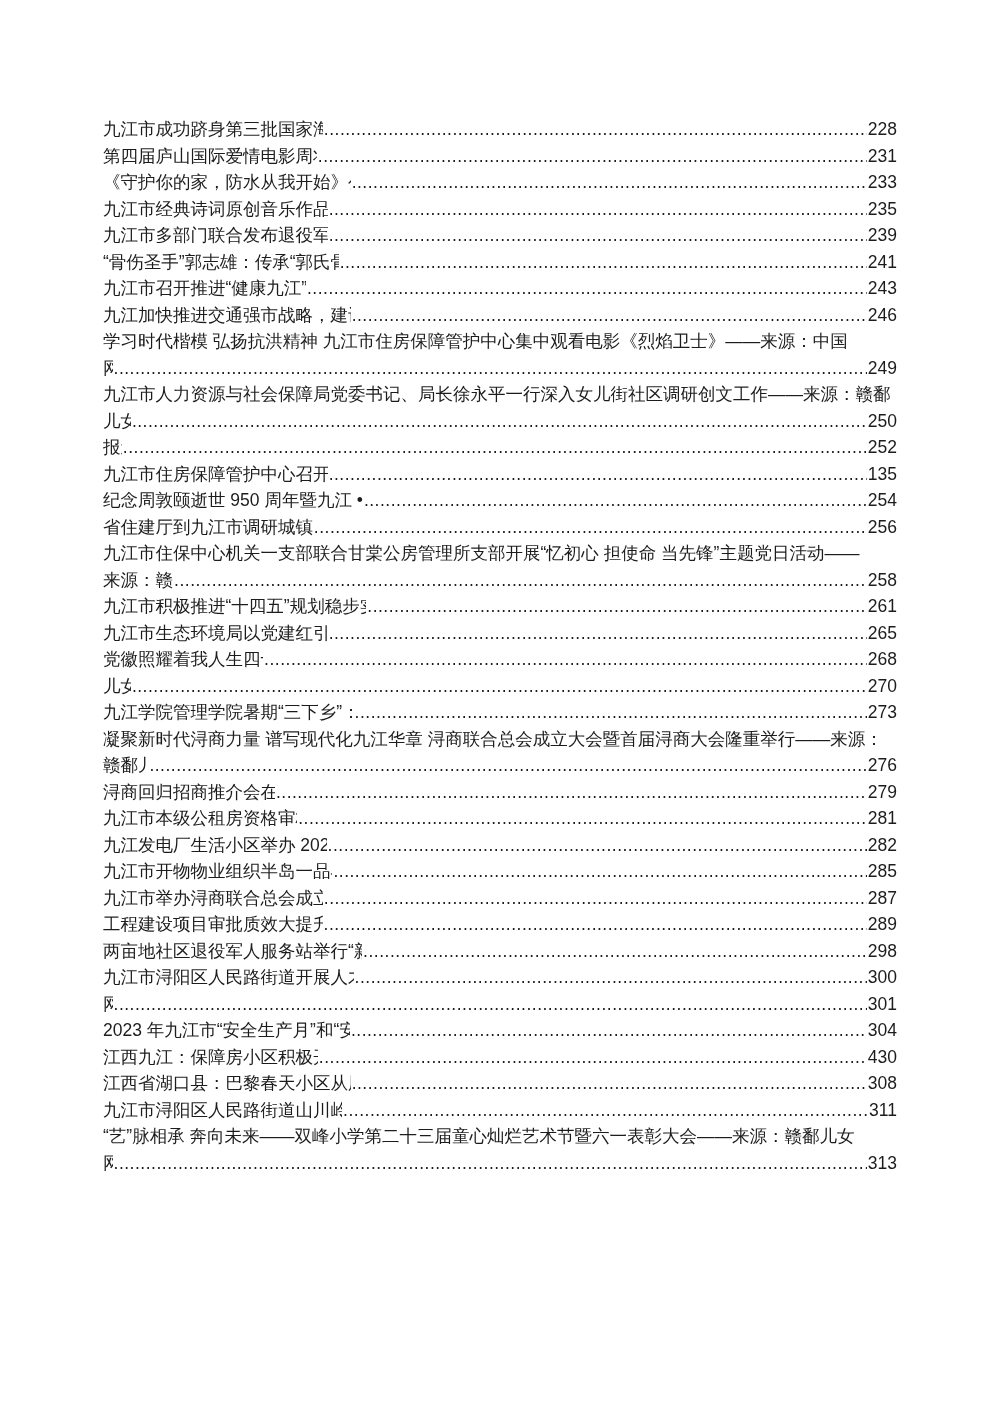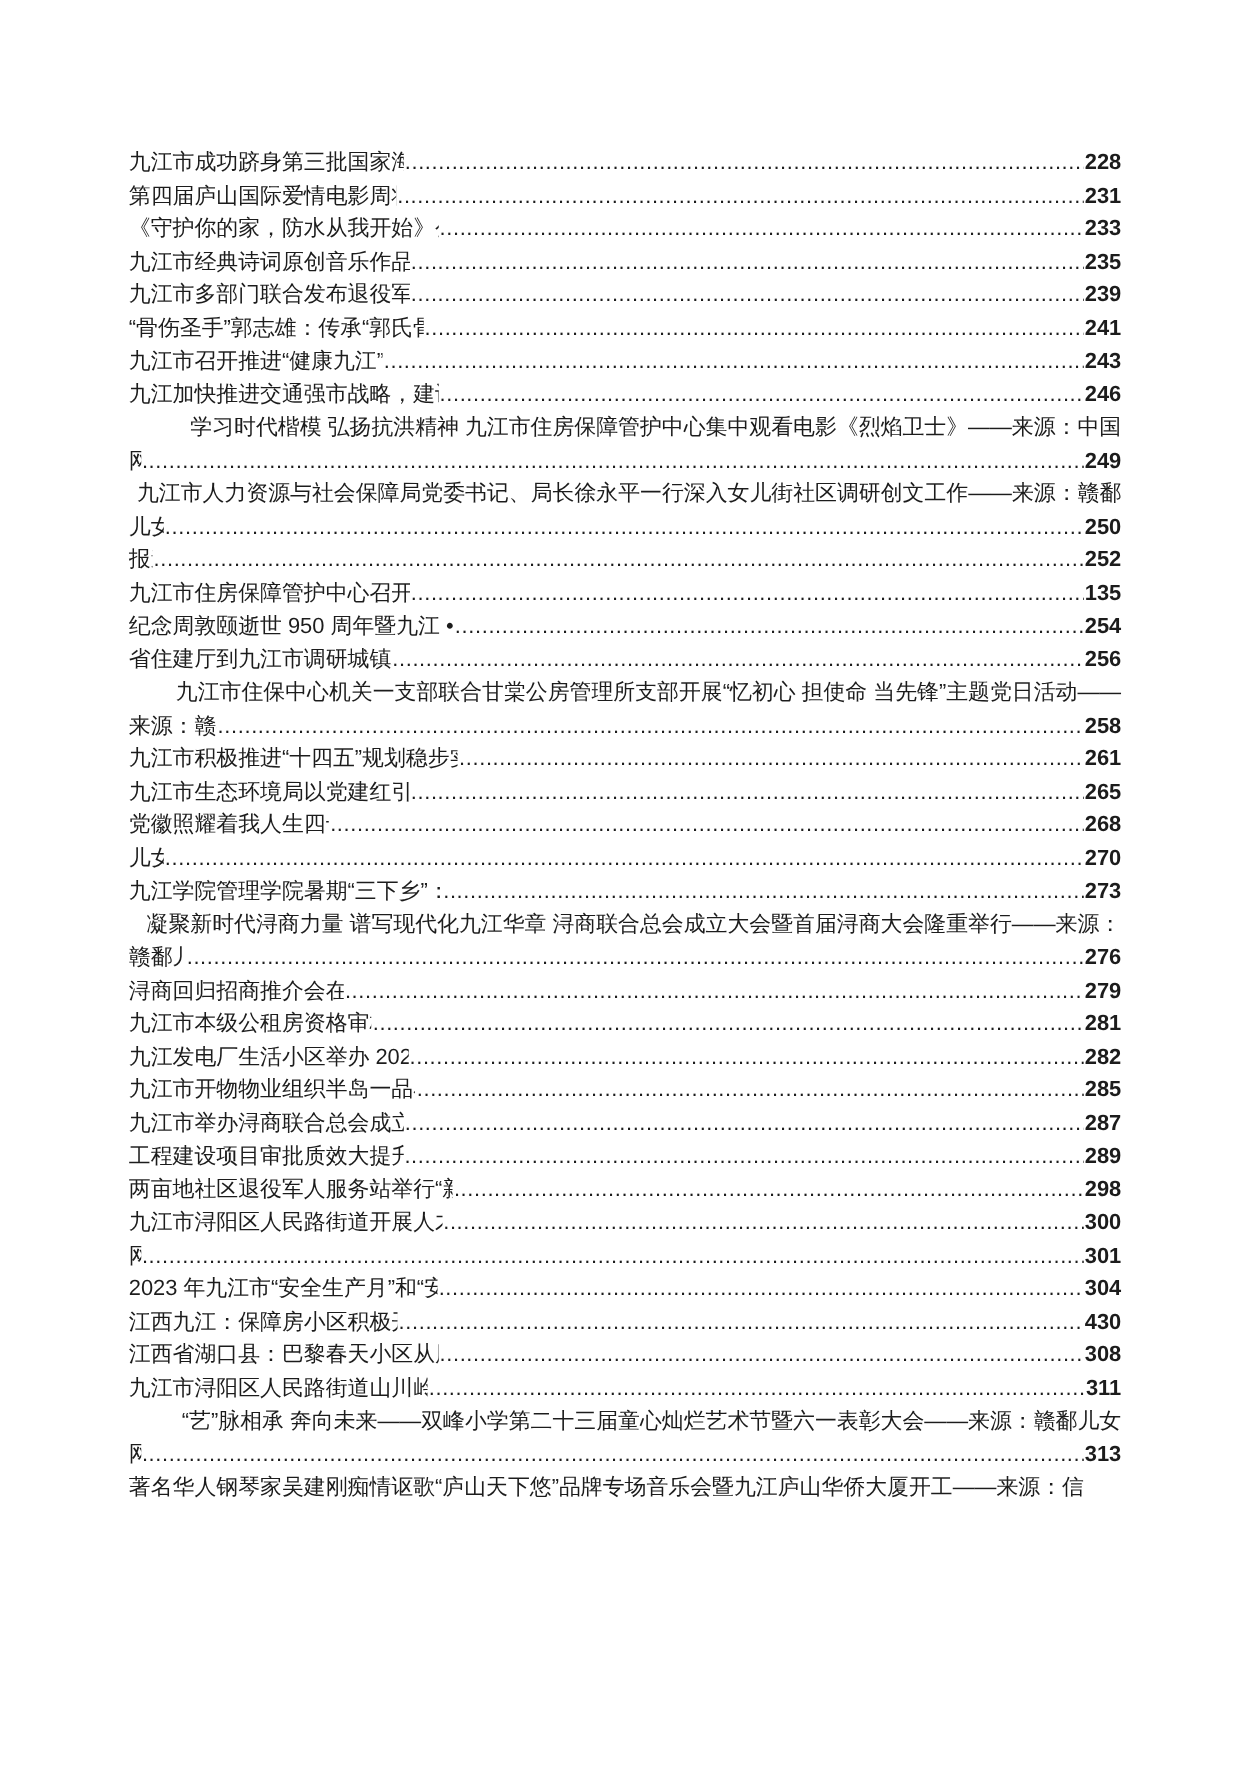--- a/index.html
+++ b/index.html
@@ -23,21 +23,20 @@
     padding: 0;
     font-size: 17.5px;
     line-height: 26.5px;
     color: #1c1c1c;
     font-weight: 400;
   }
   .line {
     display: block;
     white-space: nowrap;
     overflow: hidden;
-    text-align: right;
   }
   .lastline {
     display: flex;
     align-items: baseline;
     width: 100%;
   }
   .txt {
     flex: 0 1 auto;
     white-space: nowrap;
     overflow: hidden;
@@ -49,21 +48,20 @@
     white-space: nowrap;
     margin: 0 1px;
   }
   .leader::after {
     content: "..................................................................................................................................................................................................................................................................";
     letter-spacing: 0.5px;
   }
   .pg {
     flex: 0 0 auto;
     white-space: nowrap;
-    font-weight: bold;
   }
 </style>
 </head>
 <body>
 
 <div class="sheet">
   <div class="toc" id="toc-list">
       <p class="entry">
         <span class="lastline">
           <span class="txt">九江市成功跻身第三批国家海绵城市建设示范城市——来源：赣鄱儿女网</span>
@@ -307,19 +305,14 @@
         </span>
       </p>
       <p class="entry">
         <span class="line">“艺”脉相承 奔向未来——双峰小学第二十三届童心灿烂艺术节暨六一表彰大会——来源：赣鄱儿女</span>
         <span class="lastline">
           <span class="txt">网</span>
           <span class="leader"></span>
           <span class="pg">313</span>
         </span>
       </p>
-      <p class="entry">
-        <span class="lastline">
-          <span class="txt">著名华人钢琴家吴建刚痴情讴歌“庐山天下悠”品牌专场音乐会暨九江庐山华侨大厦开工——来源：信</span>
-        </span>
-      </p>
     </div>
 </div>
 
 </body></html>

